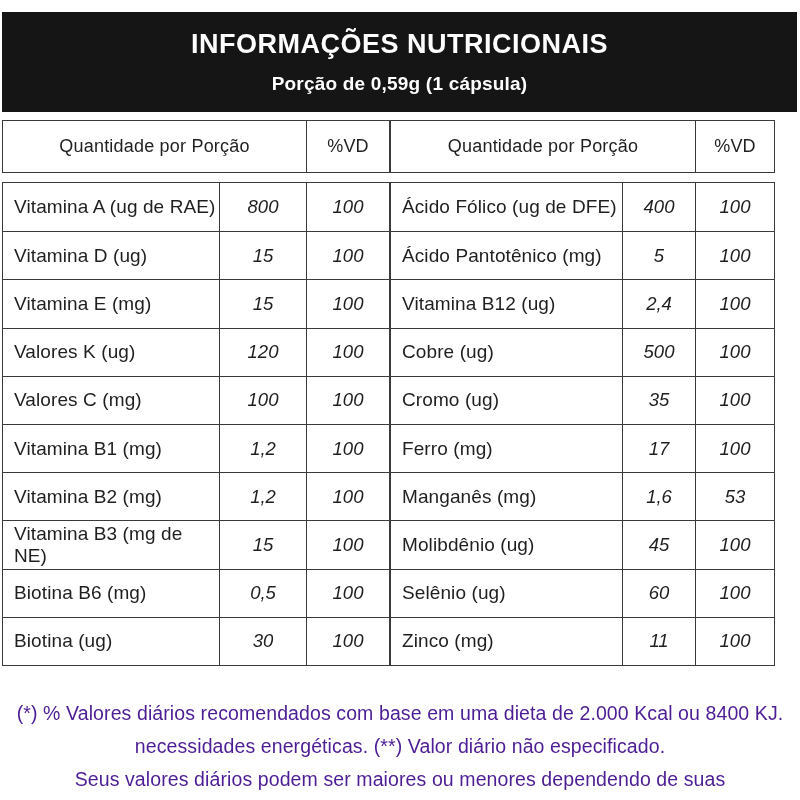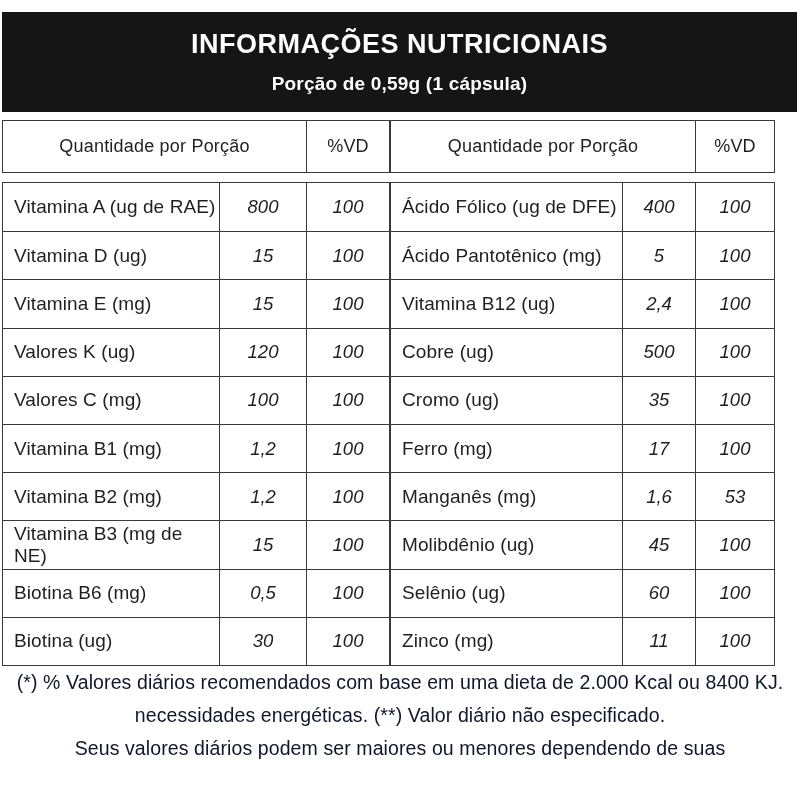--- a/index.html
+++ b/index.html
@@ -83,24 +83,25 @@
     font-weight: normal;
     font-size: 19px;
     letter-spacing: 0.1px;
   }
   .td-qty, .td-vd {
     justify-content: center;
     border-left: 1.5px solid #3a3a3a;
     font-style: italic;
   }
   .note {
+    margin-top: 31px;
     text-align: center;
     font-size: 19.5px;
     line-height: 33px;
-    color: #0f172a;
+    color: #4c1d95;
     letter-spacing: 0.1px;
   }
 </style>
 </head>
 <body>
 
 <header class="banner">
   <h1 class="banner-title">INFORMAÇÕES NUTRICIONAIS</h1>
   <p class="banner-subtitle">Porção de 0,59g (1 cápsula)</p>
 </header>

